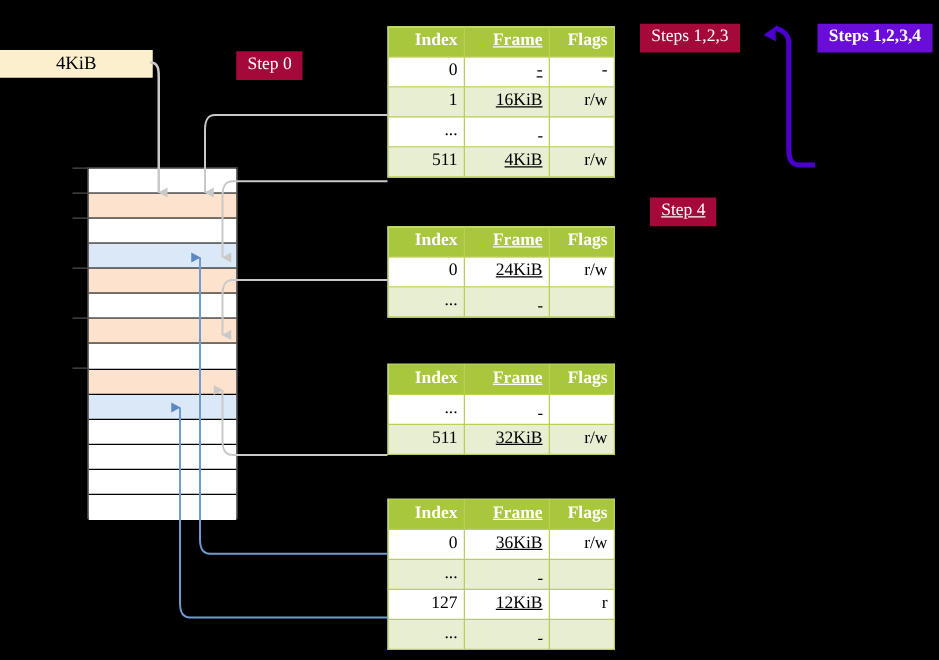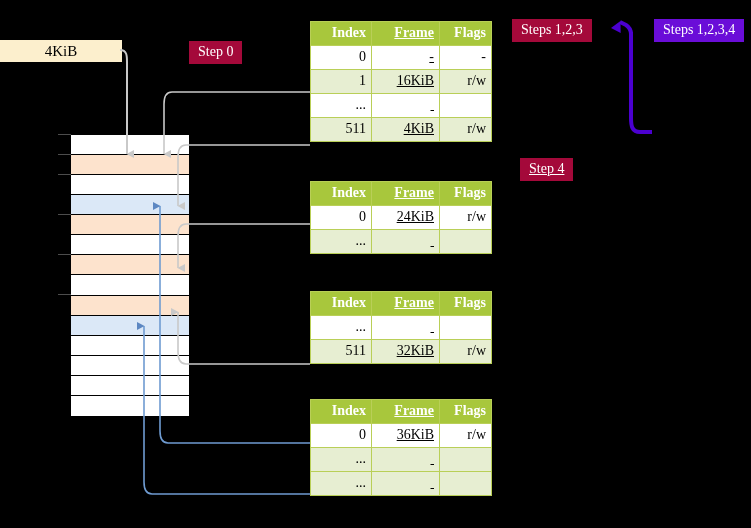--- a/index.html
+++ b/index.html
@@ -66,21 +66,21 @@
 <div class="tick" style="top:154px;"></div>
 <div class="tick" style="top:174px;"></div>
 <div class="tick" style="top:214px;"></div>
 <div class="tick" style="top:254px;"></div>
 <div class="tick" style="top:294px;"></div>
 
 <div class="sizebox" style="left:0px;top:40px;width:120px;height:20px;line-height:20px;">4KiB</div>
 
 <div class="badge red" style="left:189px;top:41px;text-align:center;">Step 0</div>
 <div class="badge red" style="left:512px;top:19px;">Steps 1,2,3</div>
-<div class="badge blue" style="left:654px;top:19px;">Steps 1,2,3,4</div>
+<div class="badge blue" style="left:654px;top:19px;font-weight:bold;">Steps 1,2,3,4</div>
 <div class="badge red" style="left:520px;top:158px;text-decoration:underline;">Step 4</div>
 
 <table class="ptable" id="tbl0" style="left:310px;top:21px;">
     <thead>
       <tr>
         <th class="c-index">Index</th>
         <th class="c-frame">Frame</th>
         <th class="c-flags">Flags</th>
       </tr>
     </thead>
@@ -160,20 +160,25 @@
     <tbody>
       <tr class="plain">
         <td class="c-index">0</td>
         <td class="c-frame">36KiB</td>
         <td class="c-flags">r/w</td>
       </tr>
       <tr class="alt">
         <td class="c-index">...</td>
         <td class="c-frame">&nbsp;</td>
         <td class="c-flags">&nbsp;</td>
+      </tr>
+      <tr class="plain">
+        <td class="c-index">127</td>
+        <td class="c-frame">12KiB</td>
+        <td class="c-flags">r</td>
       </tr>
       <tr class="alt">
         <td class="c-index">...</td>
         <td class="c-frame">&nbsp;</td>
         <td class="c-flags">&nbsp;</td>
       </tr>
     </tbody>
   </table>
 
 <svg class="overlay" width="751" height="528">

